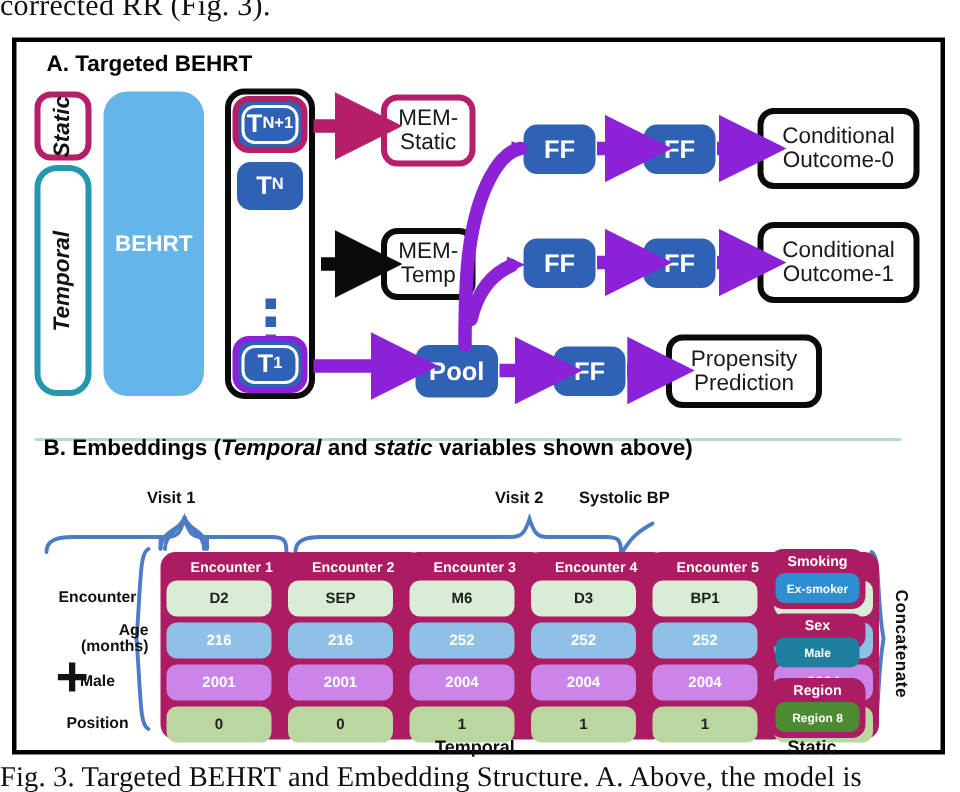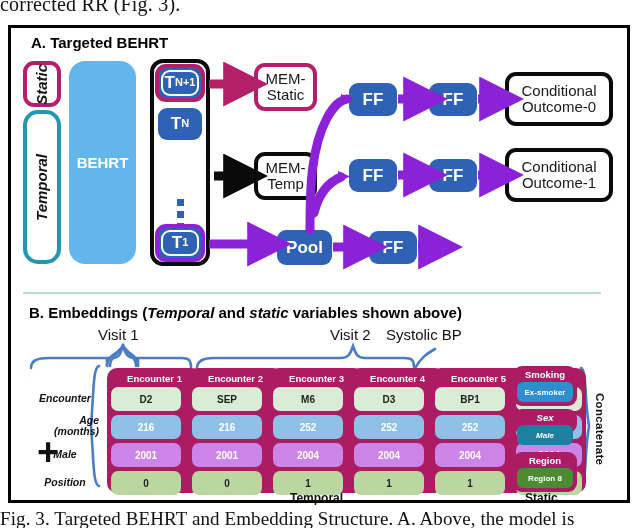--- a/index.html
+++ b/index.html
@@ -8,21 +8,21 @@
   
   .pagetext{position:absolute;left:0;width:640px;font-family:"Liberation Serif",serif;color:#101010;white-space:nowrap;overflow:hidden;}
   #top-cut{top:-7px;height:24px;font-size:20px;letter-spacing:.2px;}
   #bot-cut{top:508px;height:24px;font-size:19px;letter-spacing:.1px;}
 
   
   #figure{position:absolute;left:8px;top:25px;width:622px;height:478px;border:3px solid #000;background:#fff;box-sizing:border-box;}
 
   .ttl{position:absolute;font-family:"Liberation Sans",sans-serif;font-weight:700;color:#000;white-space:nowrap;}
   #tA{left:20px;top:6px;font-size:15px;}
-  #tB{left:18px;top:276px;font-size:15px;}
+  #tB{left:18px;top:262px;font-size:15px;}
   #tB i{font-style:italic;font-weight:700;}
   .divider{position:absolute;left:12px;top:264px;width:578px;height:2px;background:#b6ddcb;}
 
   
   .node{position:absolute;box-sizing:border-box;display:flex;align-items:center;justify-content:center;text-align:center;line-height:1.05;}
   .blue{background:#2f62b4;color:#fff;border-radius:9px;font-size:17px;font-weight:600;}
   .lightblue{background:#64b5ea;color:#fff;border-radius:16px;font-size:15px;font-weight:600;}
   .whitebox{background:#fff;border-radius:11px;font-size:15px;color:#1a1a1a;}
   .bk{border:4px solid #0a0a0a;}
   .mg{border:4px solid #b51f6a;}
@@ -32,37 +32,37 @@
   .vlabel{writing-mode:vertical-rl;transform:rotate(180deg);font-style:italic;font-weight:700;font-size:15px;color:#111;}
 
   
   #wires{position:absolute;left:0;top:0;width:622px;height:478px;pointer-events:none;}
 
   .dots span{display:block;width:7px;height:7px;background:#2f62b4;margin:5px auto;}
   #dots{position:absolute;left:0;top:0;}
 
   
   #plus{position:absolute;left:26px;top:403px;font-size:38px;font-weight:700;color:#111;font-family:"Liberation Sans",sans-serif;}
-  .rowlab{position:absolute;font-size:10.5px;font-weight:600;color:#111;text-align:center;line-height:1.05;white-space:nowrap;font-style:italic;}
+  .rowlab{position:absolute;font-size:10.5px;font-weight:600;color:#111;text-align:center;line-height:1.05;white-space:nowrap;}
   .col{position:absolute;top:340px;width:95px;height:125px;background:#ac1c63;border-radius:10px;box-sizing:border-box;}
   .colhead{position:absolute;left:0;top:2px;width:100%;height:16px;display:flex;align-items:center;justify-content:center;color:#fff;font-size:9.5px;font-weight:700;}
   .cell{position:absolute;left:4px;width:70px;height:24px;border-radius:7px;display:flex;align-items:center;justify-content:center;font-size:10px;font-weight:600;}
   .c-enc{top:19px;background:#d9ecd6;color:#1d1d1d;}
   .c-age{top:47px;background:#8fc0e5;color:#fff;}
   .c-yr{top:75px;background:#cb84e8;color:#fff;}
   .c-pos{top:103px;background:#bcd6a2;color:#222;}
 
   
   .scol{position:absolute;left:502px;width:64px;background:#ac1c63;border-radius:9px;box-sizing:border-box;}
   .shead{position:absolute;left:0;top:1px;width:100%;height:15px;display:flex;align-items:center;justify-content:center;color:#fff;font-size:9.5px;font-weight:700;}
   .sval{position:absolute;left:4px;top:16px;width:56px;height:20px;border-radius:6px;display:flex;align-items:center;justify-content:center;font-size:8px;font-weight:700;color:#fff;}
 
   #concat{position:absolute;left:583px;top:365px;writing-mode:vertical-rl;font-size:11.5px;font-weight:600;color:#111;letter-spacing:.3px;}
 
-  .toplab{position:absolute;font-size:15px;font-weight:400;color:#111;white-space:nowrap;}
+  .toplab{position:absolute;font-size:11px;font-weight:700;color:#111;white-space:nowrap;}
   .botlab{position:absolute;font-size:12px;font-weight:600;color:#111;white-space:nowrap;}
 </style>
 </head>
 <body>
 
 <div class="pagetext" id="top-cut">corrected RR (Fig. 3).</div>
 
 <div id="figure">
 
   <div class="ttl" id="tA">A. Targeted BEHRT</div>
@@ -134,20 +134,24 @@
       <span>FF</span>
     </div>
 
   <div class="node whitebox bk" style="left:494px;top:44px;width:108px;height:54px;flex-direction:column;">
     <span>Conditional</span>
     <span>Outcome-0</span>
   </div>
   <div class="node whitebox bk" style="left:494px;top:120px;width:108px;height:54px;flex-direction:column;">
     <span>Conditional</span>
     <span>Outcome-1</span>
+  </div>
+  <div class="node whitebox bk" style="left:433px;top:195px;width:104px;height:49px;flex-direction:column;">
+    <span>Propensity</span>
+    <span>Prediction</span>
   </div>
 
   <svg id="wires" viewBox="0 0 622 478">
     <defs>
       <marker id="mMag" markerWidth="5" markerHeight="5" refX="2.2" refY="2.5" orient="auto">
         <path d="M0,0 L5,2.5 L0,5 z" fill="#b51f6a"></path>
       </marker>
       <marker id="mBlk" markerWidth="5" markerHeight="5" refX="2.2" refY="2.5" orient="auto">
         <path d="M0,0 L5,2.5 L0,5 z" fill="#0a0a0a"></path>
       </marker>
@@ -260,21 +264,21 @@
     <div class="cell c-enc" style="width:66px;">SEP</div>
     <div class="cell c-age" style="width:66px;">252</div>
     <div class="cell c-yr" style="width:66px;">2004</div>
     <div class="cell c-pos" style="width:66px;">1</div>
   </div>
 
   <div class="scol" style="top:338px;height:40px;">
     <div class="shead">Smoking</div>
     <div class="sval" style="background:#2e8ed0;">Ex-smoker</div>
   </div>
-  <div class="scol" style="top:381px;height:24px;font-style:italic;">
+  <div class="scol" style="top:381px;height:24px;">
     <div class="shead">Sex</div>
     <div class="sval" style="background:#1f7fa0;">Male</div>
   </div>
   <div class="scol" style="top:424px;height:40px;">
     <div class="shead">Region</div>
     <div class="sval" style="background:#4d8b32;">Region 8</div>
   </div>
 
   <div id="concat">Concatenate</div>
 

